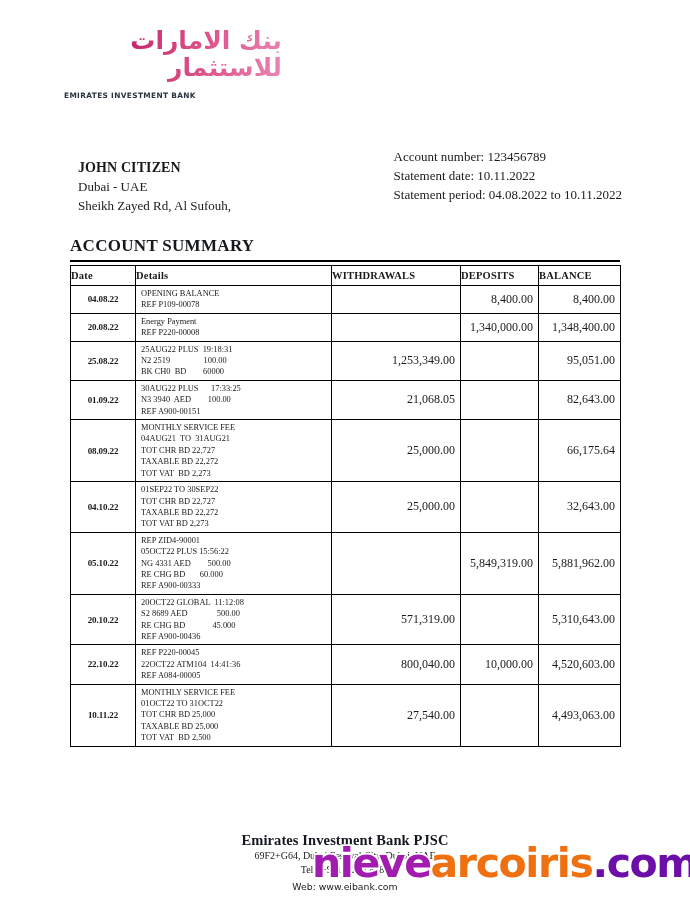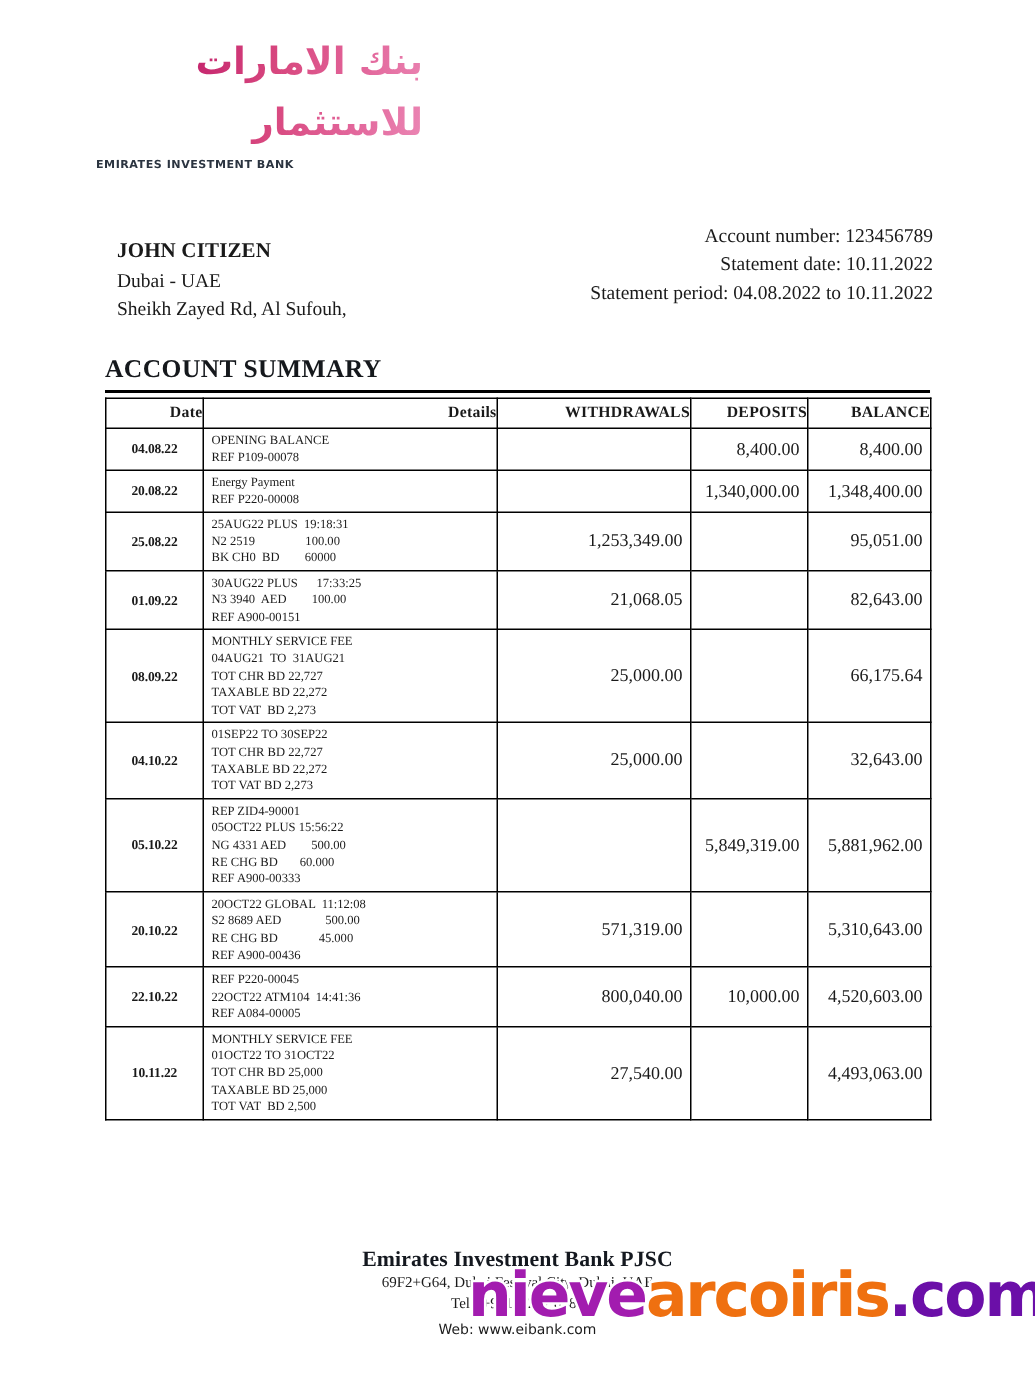--- a/index.html
+++ b/index.html
@@ -42,21 +42,21 @@
     -webkit-background-clip: text;
     background-clip: text;
     color: transparent;
     -webkit-text-fill-color: transparent;
     padding-left: 16px;
     white-space: nowrap;
   }
   .logo-mark .l2 {
     display: block;
     padding-left: 6px;
-    margin-top: 15px;
+    margin-top: 1px;
   }
   .logo-name {
     font-family: "DejaVu Sans", sans-serif;
     font-size: 7.4px;
     font-weight: 700;
     letter-spacing: 0.35px;
     color: #2b3440;
     margin-top: 9px;
     padding-left: 2px;
     white-space: nowrap;
@@ -73,21 +73,21 @@
   }
   .party-left .name {
     font-weight: bold;
     font-size: 14px;
     letter-spacing: 0.1px;
   }
   .party-right {
     position: absolute;
     right: 68px;
     top: 147px;
-    text-align: right;
+    text-align: left;
     font-size: 13px;
     line-height: 19px;
   }
   .party-right .row { white-space: nowrap; }
 
   
   .section-title-wrap {
     position: absolute;
     left: 70px;
     top: 236px;
@@ -119,21 +119,21 @@
   }
   .stmt-table th,
   .stmt-table td {
     border: 1px solid #000;
     vertical-align: middle;
     padding: 0;
   }
   .stmt-table thead th {
     font-weight: bold;
     font-size: 10.5px;
-    text-align: right;
+    text-align: left;
     height: 19px;
     letter-spacing: 0.2px;
     background: #fff;
   }
   .col-date    { width: 65px; }
   .col-details { width: 196px; }
   .col-with    { width: 129px; }
   .col-dep     { width: 78px; }
   .col-bal     { width: 82px; }
 

